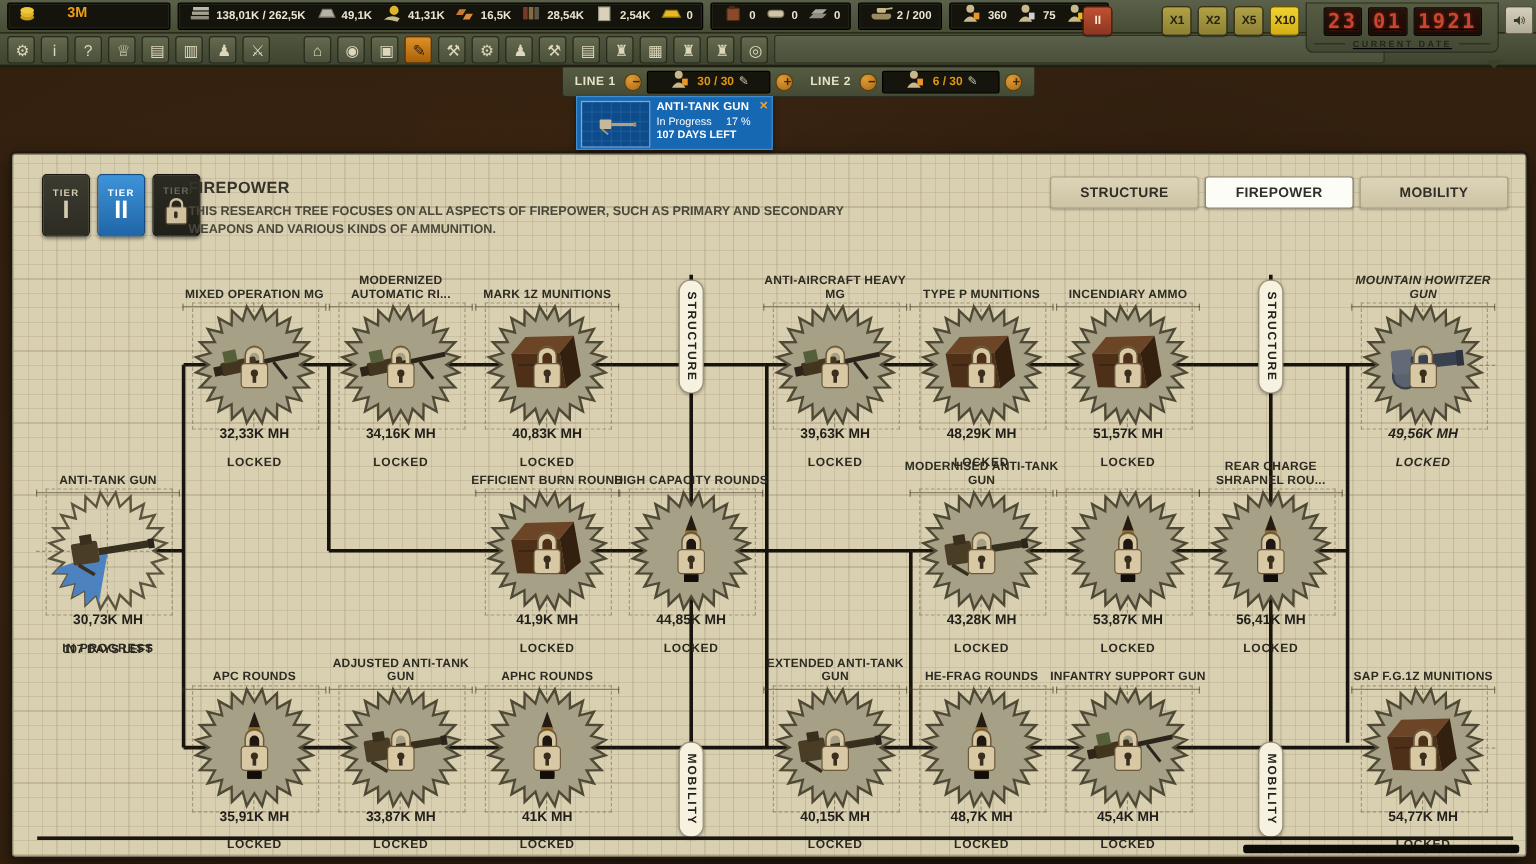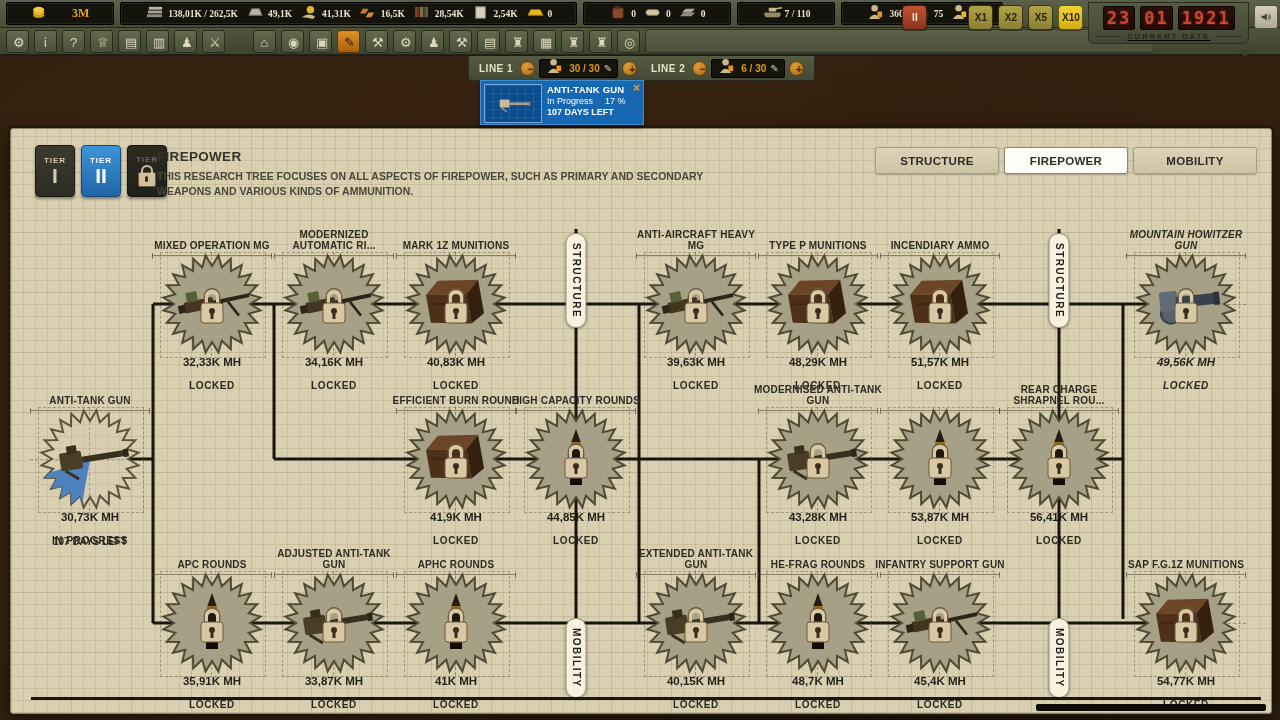--- a/index.html
+++ b/index.html
@@ -6,22 +6,22 @@
   body{width:1280px;height:720px;overflow:hidden;font-family:"Liberation Sans",sans-serif;}
   .screen{position:relative;width:1280px;height:720px;overflow:hidden;
     background:#33200f;
     background-image:radial-gradient(circle at 20% 60%, rgba(90,55,25,.35), transparent 40%),
       radial-gradient(circle at 70% 80%, rgba(20,10,5,.5), transparent 50%),
       radial-gradient(circle at 50% 30%, rgba(70,45,20,.3), transparent 45%);}
   
   .topbar{position:absolute;left:0;top:0;width:1280px;height:28px;display:flex;gap:6px;align-items:center;
     padding:0 350px 0 6px;box-sizing:border-box;
     background:linear-gradient(#5a604a,#474c35);border-bottom:1px solid #23261a;}
-  .tb-box{display:flex;align-items:center;gap:7px;background:#14140d;border:1px solid #000;
-    box-shadow:0 0 0 1px #6a705433 inset;border-radius:2px;height:21px;padding:0 24px;font-family:Liberation Serif, serif;}
+  .tb-box{display:flex;gap:7px;background:#14140d;border:1px solid #000;
+    box-shadow:0 0 0 1px #6a705433 inset;border-radius:2px;height:21px;padding:0 8px;}
   .res-item{display:flex;align-items:center;gap:3px;}
   .res-val{color:#eae5d0;font-size:9.5px;font-weight:bold;white-space:nowrap;}
   .money-val{color:#f0a014;font-size:12px;font-weight:bold;margin-left:14px;}
   .tb-spacer{flex:1;}
   
   .time-wrap{position:absolute;right:2px;top:2px;display:flex;align-items:flex-start;gap:5px;z-index:6;}
   .speed-btn{width:25px;height:25px;border-radius:4px;border:1px solid #3a3110;margin-top:3px;
     background:linear-gradient(#b0a246,#8c8034);color:#2a240f;font-weight:bold;font-size:10px;
     display:flex;align-items:center;justify-content:center;box-shadow:0 1px 0 rgba(0,0,0,.4);cursor:pointer;}
   .speed-btn.pause{background:linear-gradient(#c05233,#8a3520);border-color:#4a1c0e;color:#ffe9c9;}
@@ -49,21 +49,21 @@
     background:linear-gradient(#5a604a,#4a503a);border:1px solid #2e3224;box-shadow:0 1px 0 #6d745633 inset;}
   
   .linebar{position:absolute;left:468px;top:56px;height:24px;display:flex;align-items:center;gap:14px;
     padding:0 10px;background:linear-gradient(#565c42,#454a36);border:1px solid #2b2e1f;border-top:none;
     border-radius:0 0 4px 4px;z-index:4;}
   .line-group{display:flex;align-items:center;gap:4px;}
   .line-label{color:#e8e3c8;font-weight:bold;font-size:10px;letter-spacing:.5px;margin-right:3px;}
   .round-btn{width:15px;height:15px;border-radius:50%;background:radial-gradient(circle at 35% 30%,#e09a38,#a96a14);
     border:1px solid #58400f;color:#3a2a08;font-weight:bold;font-size:11px;line-height:13px;text-align:center;cursor:pointer;}
   .line-box{display:flex;align-items:center;gap:4px;background:#15150e;border:1px solid #000;
-    border-radius:2px;height:17px;padding:0 5px;}
+    border-radius:2px;height:17px;padding:0 17px;}
   .line-val{color:#e2960f;font-weight:bold;font-size:10px;}
   .edit-btn{color:#cfc9ae;font-size:10px;cursor:pointer;line-height:15px;}
   
   .prog-card{position:absolute;left:480px;top:80px;width:162px;height:43px;background:#1668b3;
     border:1px solid #3e8ed0;box-shadow:0 2px 4px rgba(0,0,0,.5);z-index:4;display:flex;}
   .prog-thumb{width:56px;height:37px;margin:3px;background:#0d4c8c;border:1px solid #7aa8d8;
     background-image:linear-gradient(rgba(255,255,255,.08) 1px,transparent 1px),linear-gradient(90deg,rgba(255,255,255,.08) 1px,transparent 1px);
     background-size:8px 8px;display:flex;align-items:center;justify-content:center;}
   .prog-info{flex:1;padding:3px 2px 0 2px;color:#fff;}
   .prog-title{font-size:9.5px;font-weight:bold;letter-spacing:.2px;}
@@ -210,21 +210,21 @@
           <span class="res-val">0</span>
         </span>
       </div>
     <div class="tb-box" id="tank-box">
         <span class="res-item">
           <span><svg width="20" height="16" viewBox="0 0 21 17">
               <rect x="7" y="4" width="8" height="4" rx="1" fill="#c9b88a"></rect>
               <line x1="14" y1="5" x2="21" y2="4" stroke="#c9b88a" stroke-width="1.5"></line>
               <path d="M3,9 h16 a3,3 0 0 1 -2,5 h-12 a3,3 0 0 1 -2,-5 z" fill="#9a8a60"></path>
             </svg></span>
-          <span class="res-val">7 / 110</span>
+          <span class="res-val">2 / 200</span>
         </span>
       </div>
     <div class="tb-box" id="crew-box">
         <span class="res-item">
           <span><svg width="20" height="16" viewBox="0 0 21 17">
               <circle cx="9" cy="4.5" r="3.5" fill="#c9b88a"></circle>
               <path d="M3,16 q6,-9 12,0 z" fill="#c9b88a"></path>
               <rect x="12" y="8" width="5" height="6" fill="#e8952a"></rect>
             </svg></span>
           <span class="res-val">360</span>

